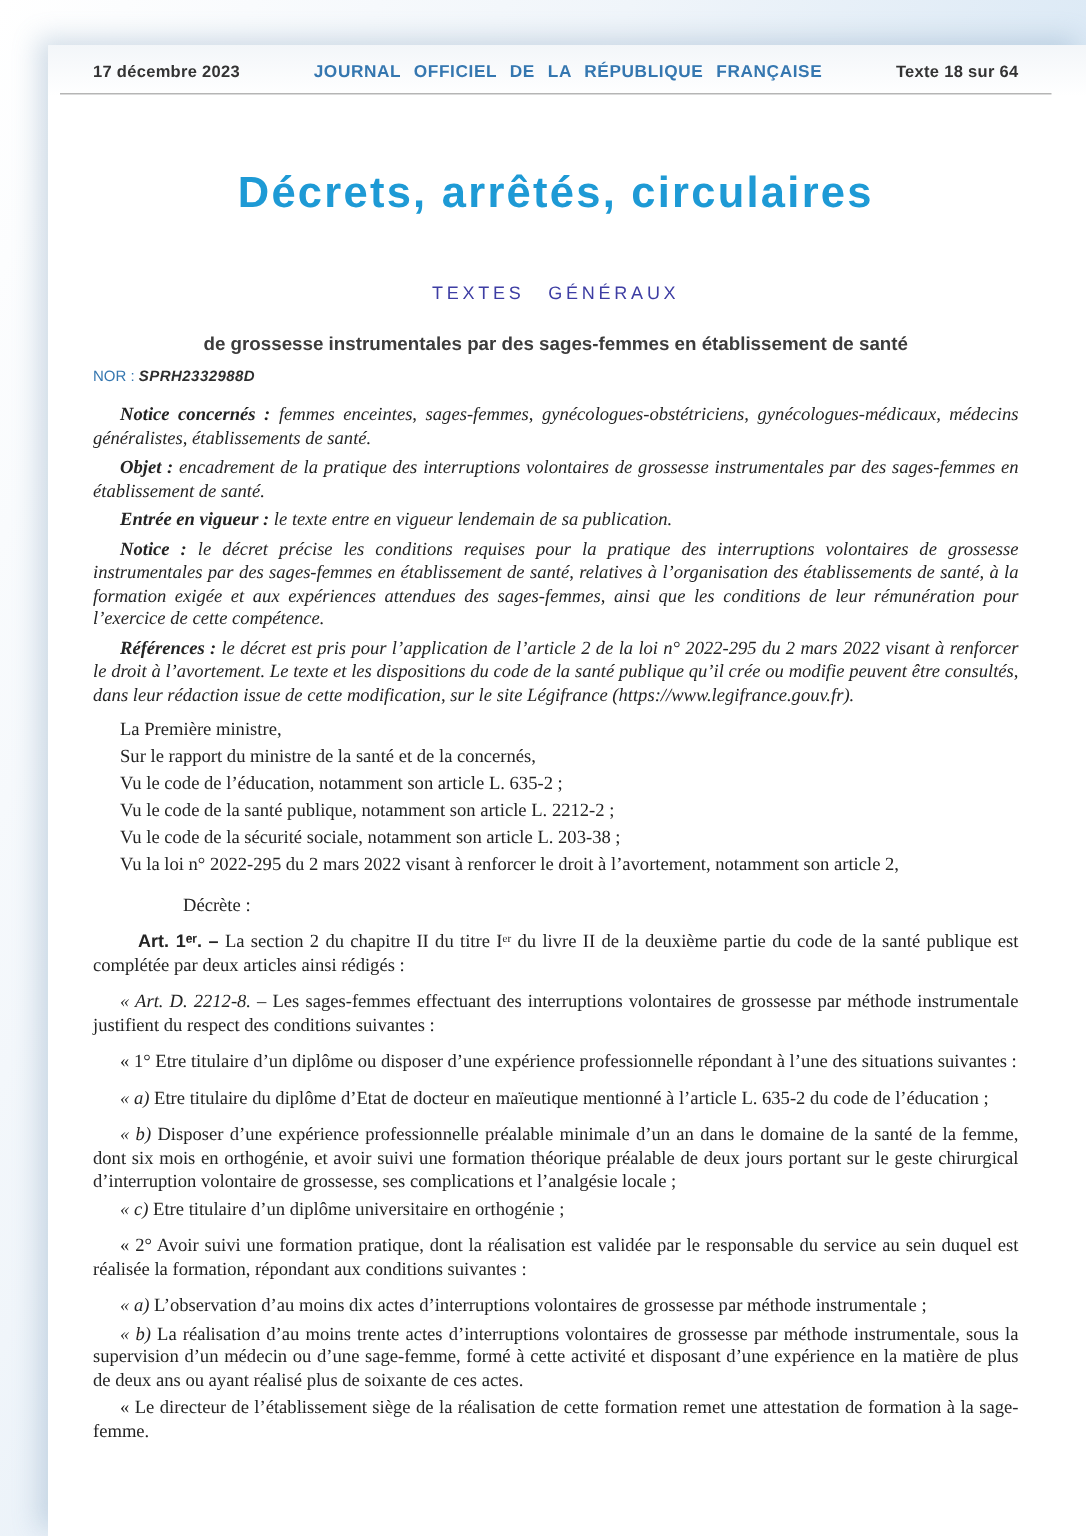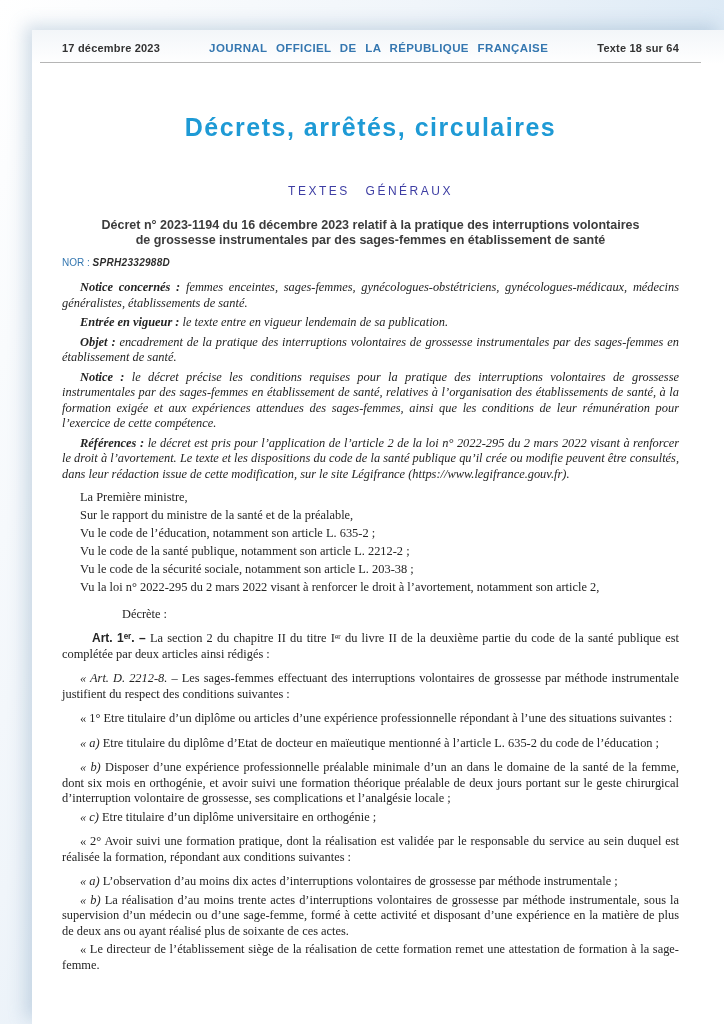--- a/index.html
+++ b/index.html
@@ -30,21 +30,21 @@
   }
   .header-rule {
     border:none; border-top:1px solid #b5b5b5;
     margin:8px -22px 0 -22px;
   }
 
   
   .main-title {
     text-align:center; margin-top:50px;
     font-family:"Liberation Sans","DejaVu Sans",sans-serif;
-    font-size:25px; font-weight:600; letter-spacing:1.5px;
+    font-size:29px; font-weight:600; letter-spacing:1.5px;
     color:#1e9ad5;
   }
   .section-title {
     text-align:center; margin-top:42px;
     font-family:"Liberation Sans","DejaVu Sans",sans-serif;
     font-size:12px; font-weight:500; letter-spacing:2.5px; word-spacing:10px;
     color:#3d3da3;
   }
   .ministry-title {
     text-align:center; margin-top:34px;
@@ -98,65 +98,64 @@
       <span class="date">17 décembre 2023</span>
       <span class="journal">JOURNAL OFFICIEL DE LA RÉPUBLIQUE FRANÇAISE</span>
       <span class="ref">Texte 18 sur 64</span>
     </header>
     <hr class="header-rule">
 
     <h1 class="main-title">Décrets, arrêtés, circulaires</h1>
     <h2 class="section-title">TEXTES GÉNÉRAUX</h2>
 
     <div class="decree-title">
-      <div>Décret n° 2023-1194 du 16 décembre 2023 relatif à la pratique des interruptions volontaires</div>
       <div>de grossesse instrumentales par des sages-femmes en établissement de santé</div>
     </div>
 
     <div class="nor-line">
       <span class="nor-label">NOR : </span><span class="nor-value">SPRH2332988D</span>
     </div>
 
     <section class="summary bodytext">
 
         <p><span class="sum-lead">Notice concernés :</span><span> femmes enceintes, sages-femmes, gynécologues-obstétriciens, gynécologues-médicaux, médecins généralistes, établissements de santé.</span></p>
 
+        <p><span class="sum-lead">Objet :</span><span> encadrement de la pratique des interruptions volontaires de grossesse instrumentales par des sages-femmes en établissement de santé.</span></p>
+
         <p><span class="sum-lead">Entrée en vigueur :</span><span> le texte entre en vigueur lendemain de sa publication.</span></p>
-
-        <p><span class="sum-lead">Objet :</span><span> encadrement de la pratique des interruptions volontaires de grossesse instrumentales par des sages-femmes en établissement de santé.</span></p>
 
         <p><span class="sum-lead">Notice :</span><span> le décret précise les conditions requises pour la pratique des interruptions volontaires de grossesse instrumentales par des sages-femmes en établissement de santé, relatives à l’organisation des établissements de santé, à la formation exigée et aux expériences attendues des sages-femmes, ainsi que les conditions de leur rémunération pour l’exercice de cette compétence.</span></p>
 
         <p><span class="sum-lead">Références :</span><span> le décret est pris pour l’application de l’article 2 de la loi n° 2022-295 du 2 mars 2022 visant à renforcer le droit à l’avortement. Le texte et les dispositions du code de la santé publique qu’il crée ou modifie peuvent être consultés, dans leur rédaction issue de cette modification, sur le site Légifrance (https://www.legifrance.gouv.fr).</span></p>
       </section>
 
     <section class="preamble bodytext">
 
         <p><span>La Première ministre,</span></p>
 
-        <p><span>Sur le rapport du ministre de la santé et de la préalable,</span></p>
+        <p><span>Sur le rapport du ministre de la santé et de la concernés,</span></p>
 
         <p><span>Vu le code de l’éducation, notamment son article L. 635-2 ;</span></p>
 
         <p><span>Vu le code de la santé publique, notamment son article L. 2212-2 ;</span></p>
 
         <p><span>Vu le code de la sécurité sociale, notamment son article L. 203-38 ;</span></p>
 
         <p><span>Vu la loi n° 2022-295 du 2 mars 2022 visant à renforcer le droit à l’avortement, notamment son article 2,</span></p>
       </section>
 
     <p class="decrete bodytext">Décrète :</p>
 
     <section class="articles bodytext">
 
         <p class="glg"><span class="lead-artnum">Art. 1ᵉʳ. –</span><span> La section 2 du chapitre II du titre Iᵉʳ du livre II de la deuxième partie du code de la santé publique est complétée par deux articles ainsi rédigés :</span></p>
 
         <p class="glg"><span class="lead-italic">« Art. D. 2212-8. –</span><span> Les sages-femmes effectuant des interruptions volontaires de grossesse par méthode instrumentale justifient du respect des conditions suivantes :</span></p>
 
-        <p class="glg"><span class="lead-plain">« 1°</span><span> Etre titulaire d’un diplôme ou articles d’une expérience professionnelle répondant à l’une des situations suivantes :</span></p>
+        <p class="glg"><span class="lead-plain">« 1°</span><span> Etre titulaire d’un diplôme ou disposer d’une expérience professionnelle répondant à l’une des situations suivantes :</span></p>
 
         <p class="glg"><span class="lead-italic">« a)</span><span> Etre titulaire du diplôme d’Etat de docteur en maïeutique mentionné à l’article L. 635-2 du code de l’éducation ;</span></p>
 
         <p class="glg"><span class="lead-italic">« b)</span><span> Disposer d’une expérience professionnelle préalable minimale d’un an dans le domaine de la santé de la femme, dont six mois en orthogénie, et avoir suivi une formation théorique préalable de deux jours portant sur le geste chirurgical d’interruption volontaire de grossesse, ses complications et l’analgésie locale ;</span></p>
 
         <p><span class="lead-italic">« c)</span><span> Etre titulaire d’un diplôme universitaire en orthogénie ;</span></p>
 
         <p class="glg"><span class="lead-plain">« 2°</span><span> Avoir suivi une formation pratique, dont la réalisation est validée par le responsable du service au sein duquel est réalisée la formation, répondant aux conditions suivantes :</span></p>
 
         <p class="glg"><span class="lead-italic">« a)</span><span> L’observation d’au moins dix actes d’interruptions volontaires de grossesse par méthode instrumentale ;</span></p>

